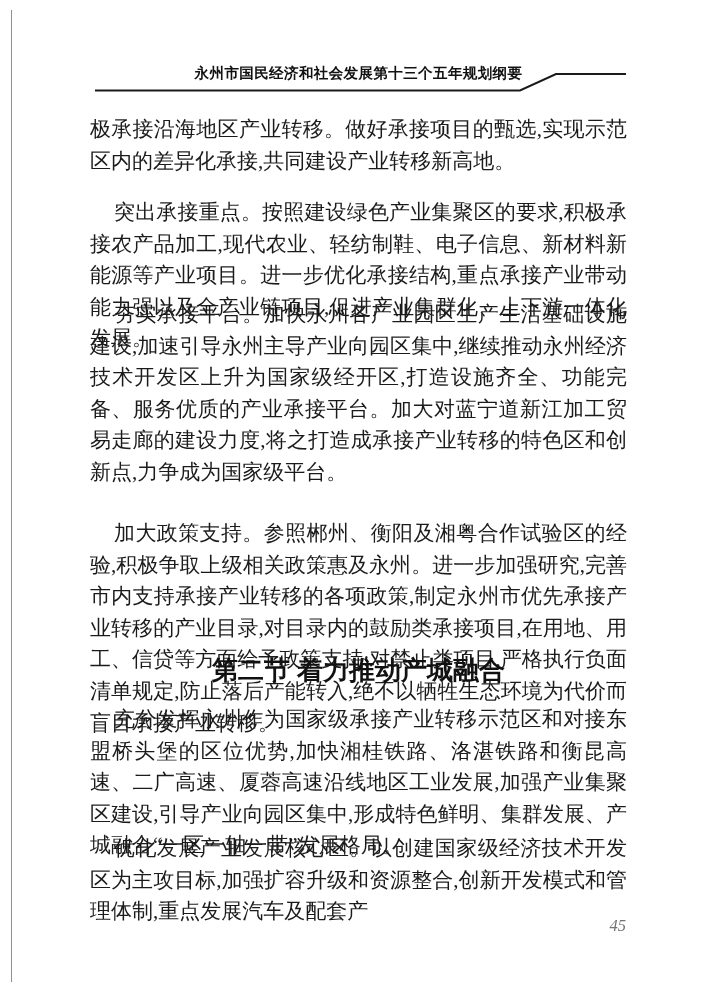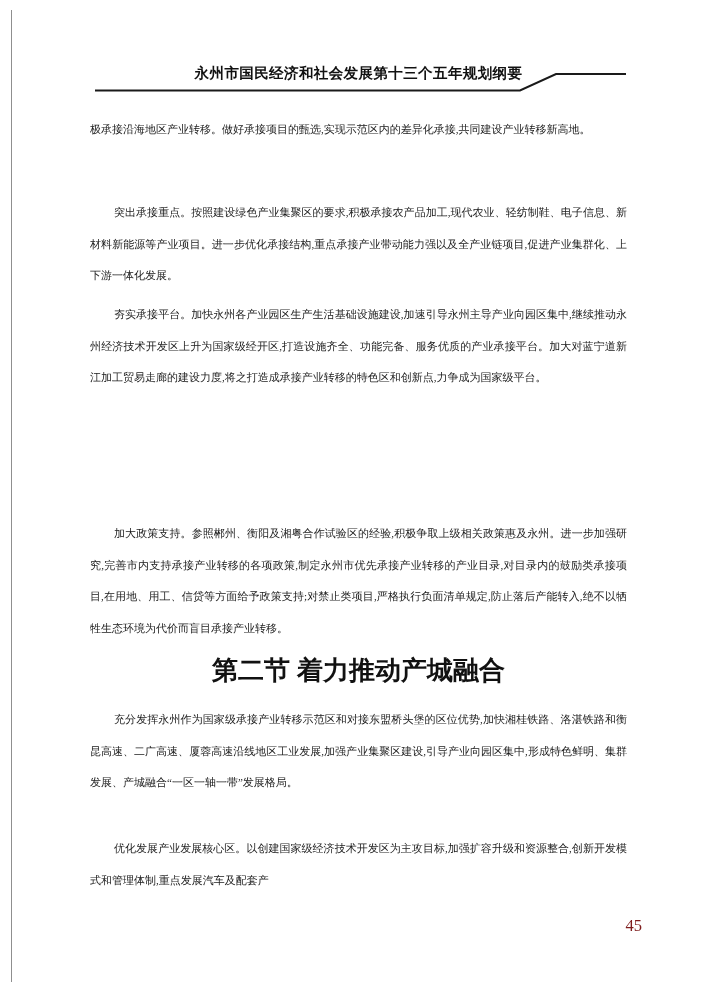--- a/index.html
+++ b/index.html
@@ -16,41 +16,41 @@
   .hdr-title{
     position:absolute;left:90px;top:64px;width:537px;
     text-align:center;
     font-family:"Liberation Sans","DejaVu Sans",sans-serif;
     font-weight:bold;font-size:14.5px;line-height:19px;
     letter-spacing:0.4px;color:#111111;white-space:nowrap;
   }
   .hdr-rule{position:absolute;left:0;top:0;}
   .para{
     position:absolute;left:90px;width:537px;margin:0;
-    font-size:11px;line-height:31.6px;
+    font-size:21px;line-height:31.6px;
     text-align:justify;text-justify:inter-ideograph;
     color:#1b1b1b;
   }
   .indent{text-indent:24px;}
   #p1{top:114px;}
   #p2{top:185px;margin-top:12px;}
   #p3{top:299px;}
   #p4{top:478px;margin-top:40px;}
   .section-heading{
     position:absolute;left:90px;top:656px;width:537px;margin:0;
     text-align:center;
     font-family:"Liberation Sans","DejaVu Sans",sans-serif;
     font-weight:bold;font-size:26px;line-height:28px;color:#111111;
     white-space:nowrap;
   }
   #p5{top:704px;}
   #p6{top:833px;}
   .pagenum{
-    position:absolute;left:102px;top:915px;width:540px;
-    text-align:right;font-size:16.5px;line-height:22px;color:#7f1d1d;
+    position:absolute;left:86px;top:915px;width:540px;
+    text-align:right;font-size:16.5px;line-height:22px;color:#737373;font-style:italic;
   }
 </style>
 </head>
 <body>
 
 <div class="page">
 
   <div class="scanline"></div>
 
   <div class="hdr-title">永州市国民经济和社会发展第十三个五年规划纲要</div>

